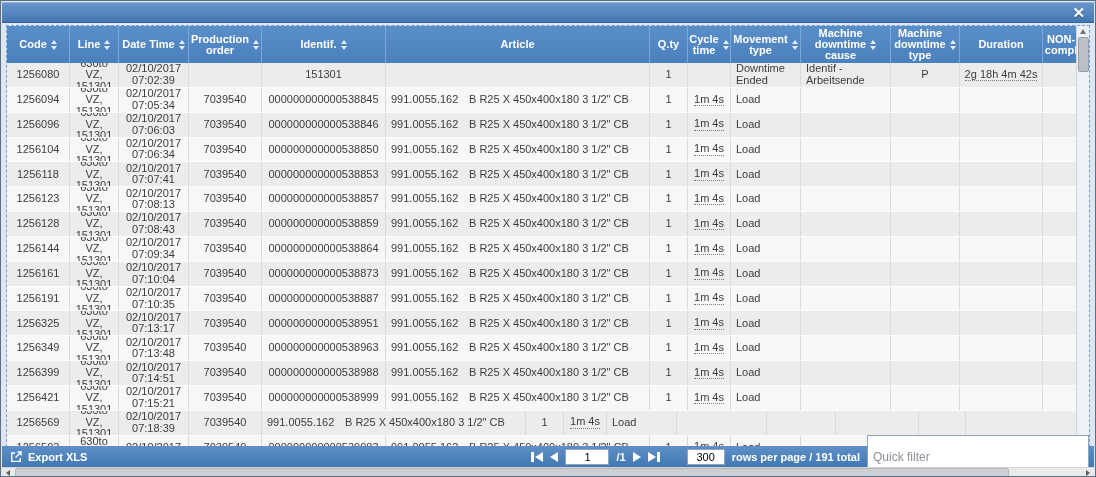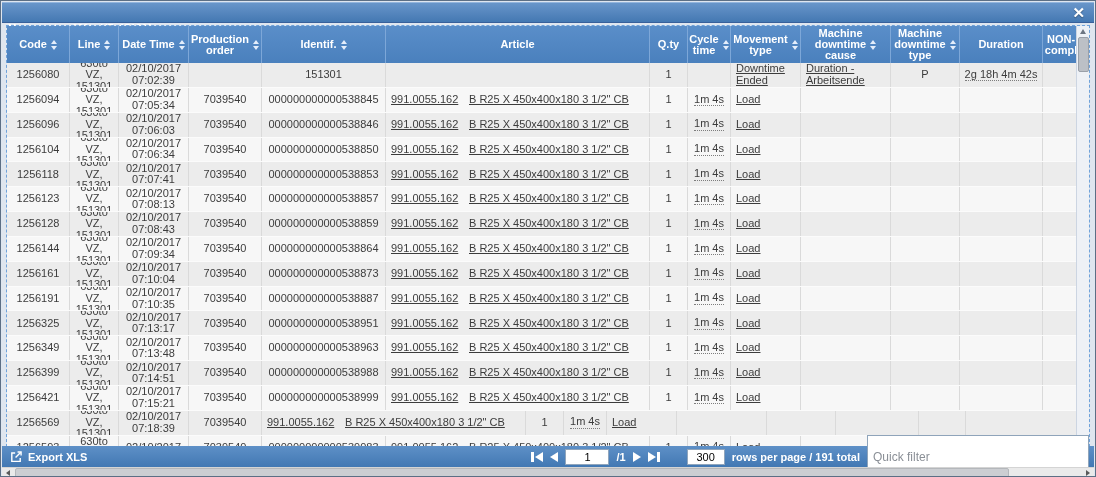--- a/index.html
+++ b/index.html
@@ -26,21 +26,21 @@
   .sort .up{border-bottom:4px solid #e4eefb;}
   .sort .dn{border-top:4px solid #e4eefb;}
 
   .rows{overflow:hidden;height:383px;}
   .trow{display:flex;height:24.85px;box-sizing:border-box;border-bottom:1px solid #fbfbfb;cursor:default;}
   .trow.odd{background:#ececec;}
   .trow.even{background:#f7f7f7;}
   .cell{flex:none;display:flex;align-items:center;justify-content:center;
     font-size:11px;line-height:11.5px;color:#3c3c3c;text-align:center;
     border-right:1px solid #dadada;box-sizing:border-box;overflow:hidden;padding:0 2px;}
-  .cell.left{justify-content:flex-start;text-align:left;padding-left:5px;text-decoration:underline;}
+  .cell.left{justify-content:flex-start;text-align:left;padding-left:5px;}
   .dashed{border-bottom:1px dotted #7d7d7d;}
   .art-code{display:inline-block;width:78px;text-align:left;flex:none;}
   .art-desc{flex:1;text-align:left;}
 
   .c0{width:63px}.c1{width:49px}.c2{width:70px}.c3{width:73px}.c4{width:124px}
   .c5{width:264px}.c6{width:38px}.c7{width:43px}.c8{width:70px}.c9{width:90px}
   .c10{width:69px}.c11{width:83px}.c12{width:47px}
 
   
   .vscroll{width:13px;background:#eef1f6;border-left:1px solid #ccd5e2;position:relative;box-sizing:border-box;}
@@ -173,21 +173,21 @@
             </div>
             <div class="cell c2">
               <span>02/10/2017<br>07:02:39</span>
             </div>
             <div class="cell c3"></div>
             <div class="cell c4">151301</div>
             <div class="cell c5 left"></div>
             <div class="cell c6">1</div>
             <div class="cell c7"></div>
             <div class="cell c8 left">Downtime Ended</div>
-            <div class="cell c9 left">Duration - Arbeitsende</div>
+            <div class="cell c9 left">Identif - Arbeitsende</div>
             <div class="cell c10">P</div>
             <div class="cell c11">
               <span class="dashed">2g 18h 4m 42s</span>
             </div>
             <div class="cell c12"></div>
           </div>
           <div class="trow even">
             <div class="cell c0">1256094</div>
             <div class="cell c1">
               <span>630to VZ,<br>151301</span>

